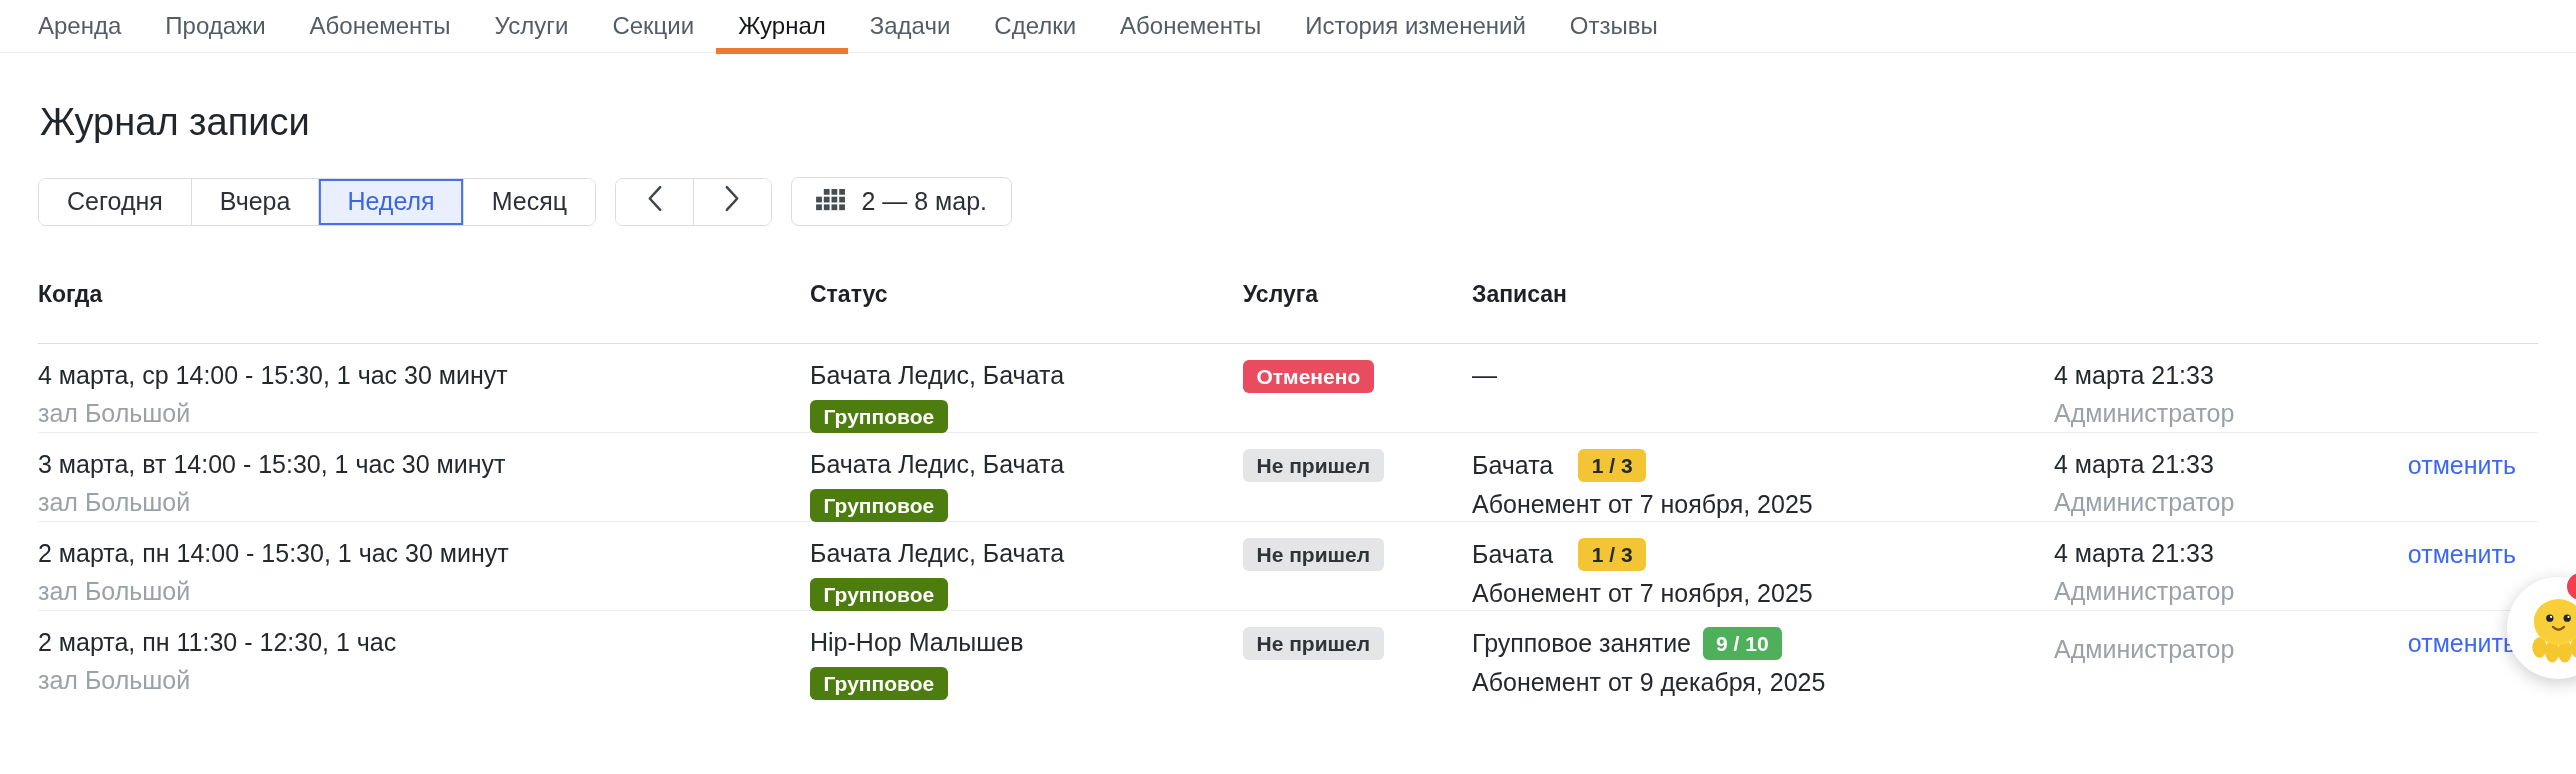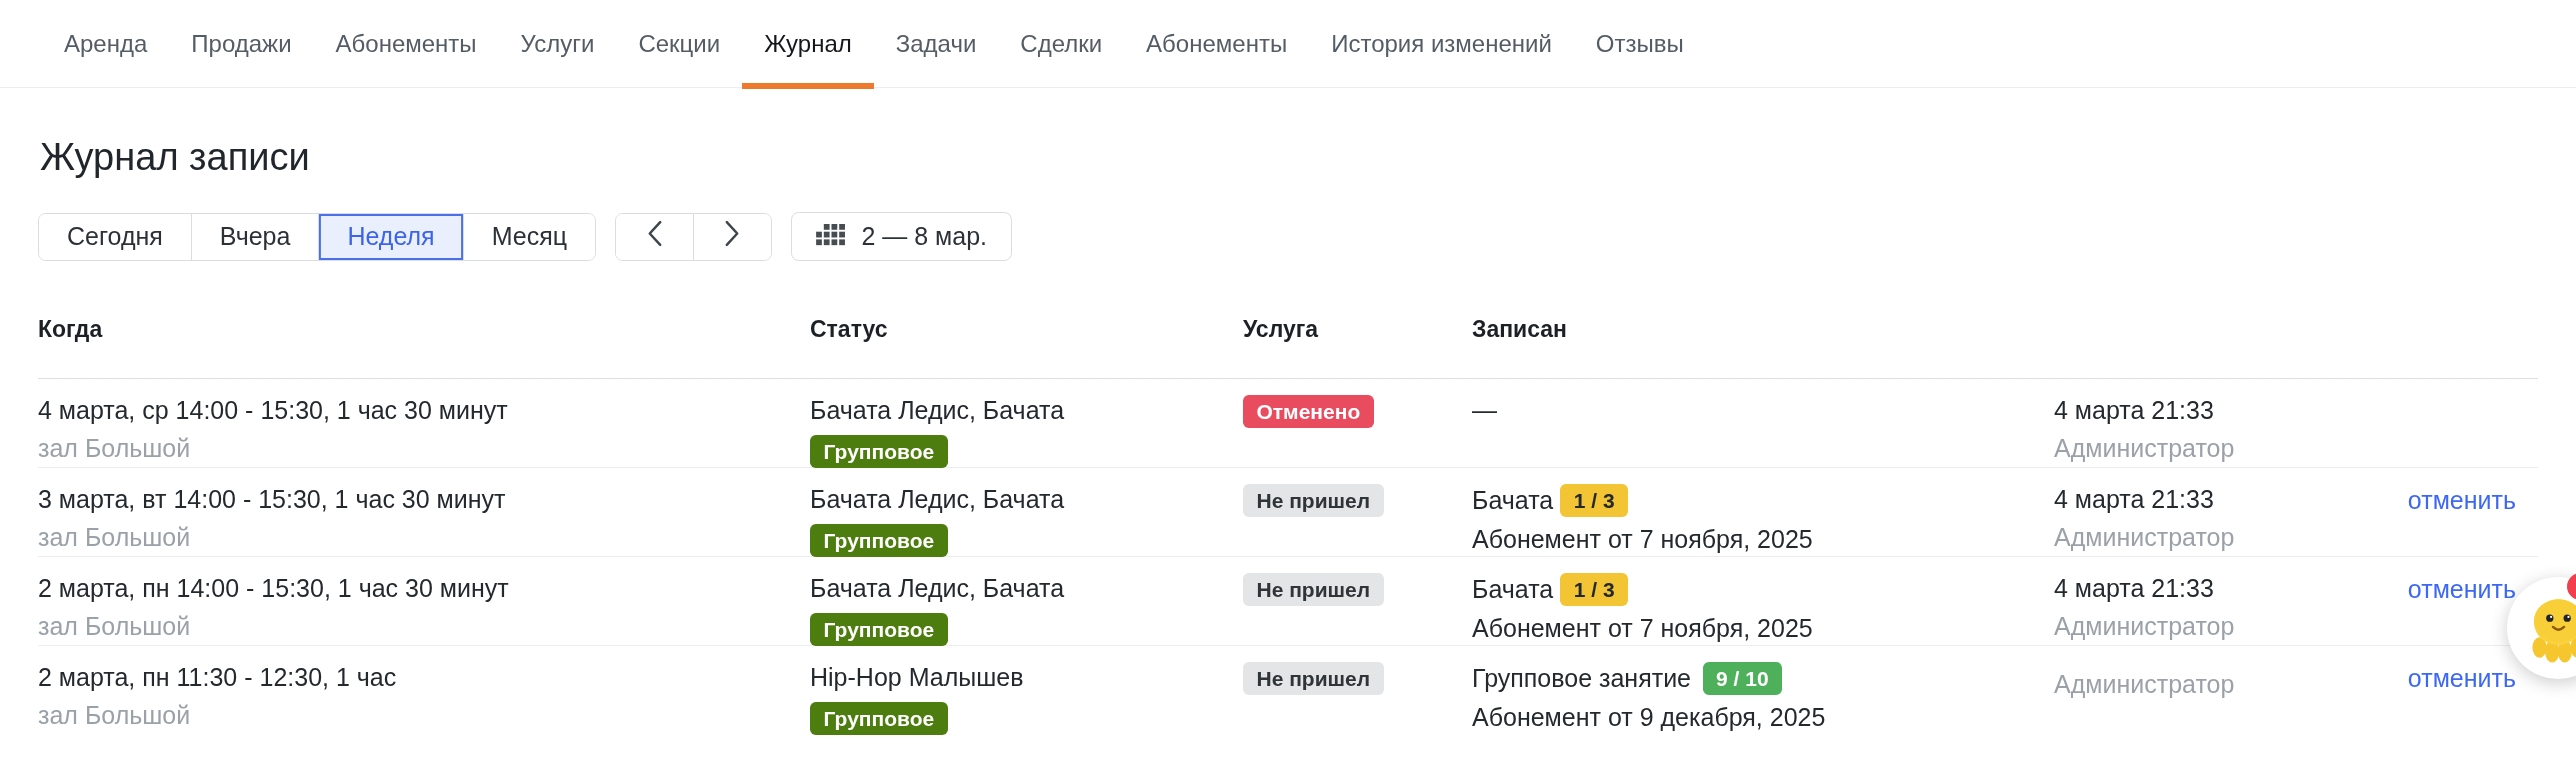--- a/index.html
+++ b/index.html
@@ -9,23 +9,23 @@
     background:#ffffff;
     font-family:"Liberation Sans", sans-serif;
     color:#24292e;
     overflow:hidden;
     position:relative;
   }
 
   
   .topnav {
     display:flex; align-items:stretch;
-    height:88px;
+    height:53px;
     border-bottom:1.9px solid #ebedef;
-    padding:0 42px;
+    padding:0 16px;
   }
   .tab {
     display:flex; align-items:center;
     padding:0 22px;
     font-size:24px; color:#545d66;
     position:relative; cursor:pointer; white-space:nowrap;
   }
   .tab.active { color:#15181b; }
   .tab.active::after {
     content:""; position:absolute; left:0; right:0; bottom:-1.9px;
@@ -87,21 +87,21 @@
   .sub-line  { font-size:25px; line-height:31px; color:#9aa1a8; margin-top:6.7px; }
   .badge {
     display:inline-block;
     font-size:21px; font-weight:700; line-height:23px;
     border-radius:5.8px; padding:4.8px 13.5px;
     white-space:nowrap;
   }
   .badge-blue   { background:#4d7c0f; color:#ffffff; margin-top:8.7px; }
   .badge-red    { background:#e94b5f; color:#ffffff; }
   .badge-gray   { background:#e4e5e7; color:#2f3438; }
-  .badge-yellow { background:#f3c433; color:#24292e; margin-left:7px; }
+  .badge-yellow { background:#f3c433; color:#24292e; margin-left:25px; }
   .badge-green  { background:#4fb05c; color:#ffffff; margin-left:11.5px; }
   .svc-line { display:flex; align-items:center; }
   .cell-action { text-align:right; padding-right:19px; }
   .cancel-link {
     font-size:25px; color:#3d68f5; text-decoration:none;
     cursor:pointer; display:inline-block; margin-top:1.9px;
   }
 
   
   .mascot {

